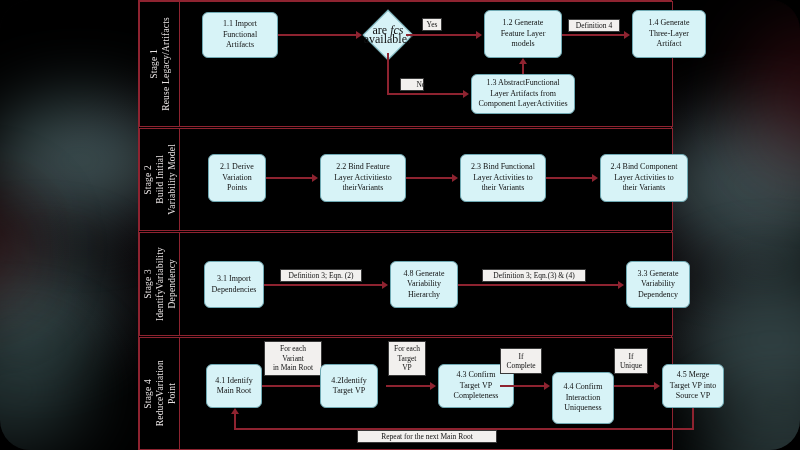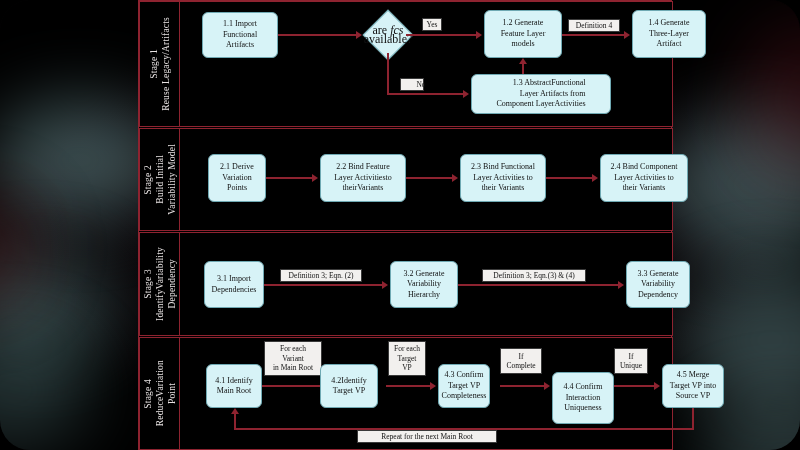--- a/index.html
+++ b/index.html
@@ -109,21 +109,21 @@
 
         <div class="node" style="left: 452px; top: 8px; width: 74px; height: 48px; white-space: pre-line;">1.4 Generate
 Three-Layer
 Artifact</div>
 
         <div class="vline" style="left:207px;top:51px;height:42px;"></div>
         <div class="hline" style="left:207px;top:91px;width:76px;"></div>
         <div class="arrow-r" style="left:283px;top:88px;"></div>
         <div class="elabel" style="left: 220px; top: 76px; width: 17px; height: 13px; white-space: pre-line; padding-left: 20px;">No</div>
 
-        <div class="node" style="left: 291px; top: 72px; width: 140px; height: 40px; white-space: pre-line; text-align: right;">1.3 AbstractFunctional
+        <div class="node" style="left: 291px; top: 72px; width: 104px; height: 40px; white-space: pre-line;">1.3 AbstractFunctional
 Layer Artifacts from
 Component LayerActivities</div>
 
         <div class="vline" style="left:342px;top:62px;height:10px;"></div>
         <div class="arrow-u" style="left:339px;top:56px;"></div>
       </div>
     </div>
 
     <div class="stage-row" style="top:127px;height:103px;">
       <div class="stage-label">
@@ -168,21 +168,21 @@
       </div>
       <div class="stage-body">
 
         <div class="node" style="left: 24px; top: 28px; width: 60px; height: 47px; white-space: pre-line;">3.1 Import
 Dependencies</div>
 
         <div class="hline" style="left:84px;top:51px;width:118px;"></div>
         <div class="arrow-r" style="left:202px;top:48px;"></div>
         <div class="elabel" style="left: 100px; top: 36px; width: 82px; height: 13px; white-space: pre-line;">Definition 3; Eqn. (2)</div>
 
-        <div class="node" style="left: 210px; top: 28px; width: 68px; height: 47px; white-space: pre-line;">3.2 Generate
+        <div class="node" style="left: 210px; top: 28px; width: 68px; height: 47px; white-space: pre-line;">4.8 Generate
 Variability
 Hierarchy</div>
 
         <div class="hline" style="left:278px;top:51px;width:160px;"></div>
         <div class="arrow-r" style="left:438px;top:48px;"></div>
         <div class="elabel" style="left: 302px; top: 36px; width: 104px; height: 13px; white-space: pre-line;">Definition 3; Eqn.(3) &amp; (4)</div>
 
         <div class="node" style="left: 446px; top: 28px; width: 64px; height: 47px; white-space: pre-line;">3.3 Generate
 Variability
 Dependency</div>
@@ -208,21 +208,21 @@
 
         <div class="node" style="left: 140px; top: 26px; width: 58px; height: 44px; white-space: pre-line;">4.2Identify
 Target VP</div>
 
         <div class="hline" style="left:206px;top:47px;width:44px;"></div>
         <div class="arrow-r" style="left:250px;top:44px;"></div>
         <div class="elabel" style="left: 208px; top: 3px; width: 38px; height: 35px; white-space: pre-line;">For each
 Target
 VP</div>
 
-        <div class="node" style="left: 258px; top: 26px; width: 52px; height: 44px; white-space: pre-line;">4.3 Confirm
+        <div class="node" style="left: 258px; top: 26px; width: 76px; height: 44px; white-space: pre-line;">4.3 Confirm
 Target VP
 Completeness</div>
 
         <div class="hline" style="left:320px;top:47px;width:44px;"></div>
         <div class="arrow-r" style="left:364px;top:44px;"></div>
         <div class="elabel" style="left: 320px; top: 10px; width: 42px; height: 26px; white-space: pre-line;">If
 Complete</div>
 
         <div class="node" style="left: 372px; top: 34px; width: 62px; height: 52px; white-space: pre-line;">4.4 Confirm
 Interaction

